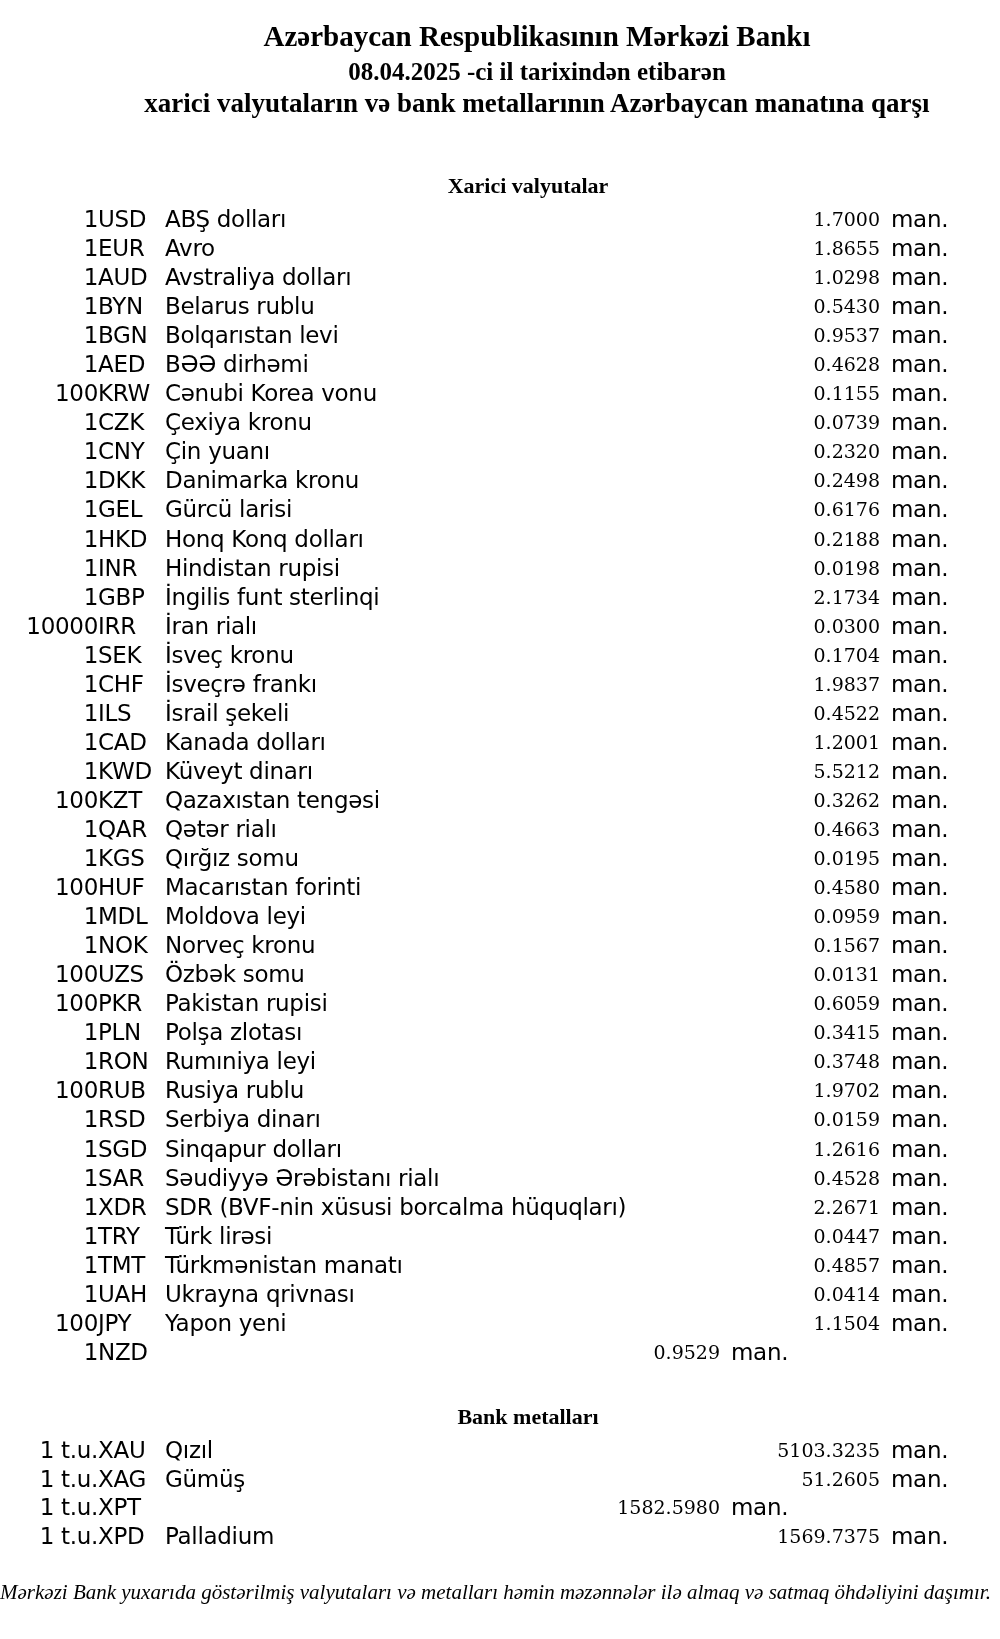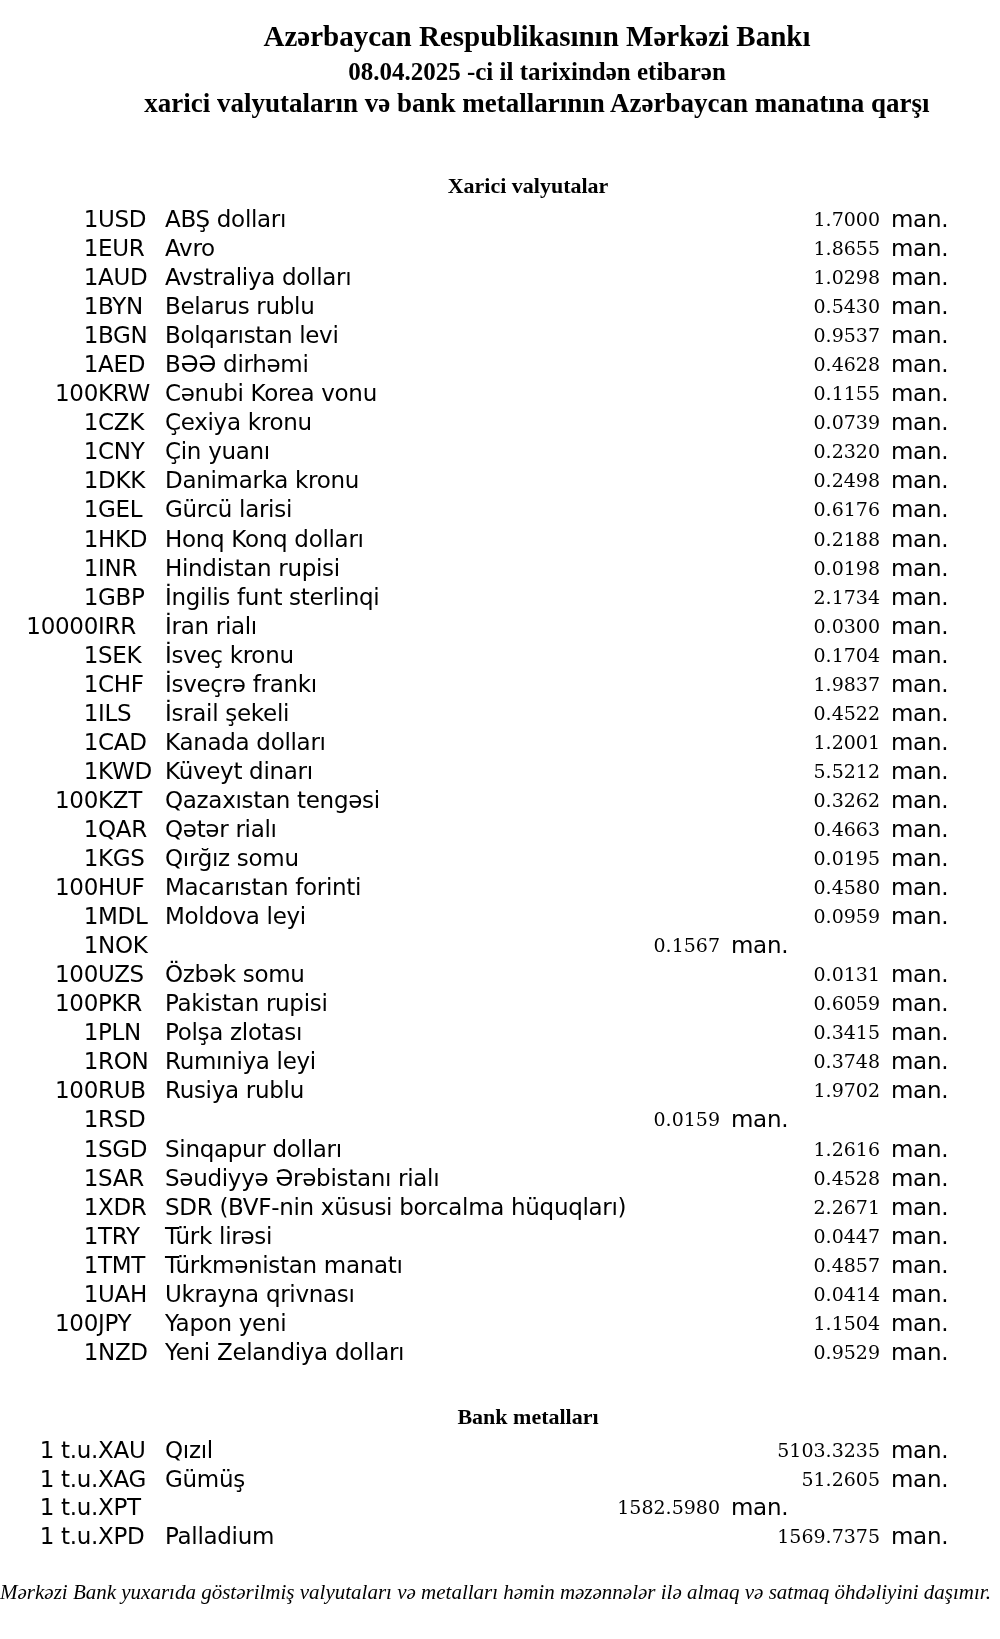--- a/index.html
+++ b/index.html
@@ -259,20 +259,21 @@
       <div class="cell-amount">1</div>
       <div class="cell-code">MDL</div>
       <div class="cell-name">Moldova leyi</div>
       <div class="cell-rate">0.0959</div>
       <div class="cell-unit">man.</div>
     </div>
 
     <div class="row">
       <div class="cell-amount">1</div>
       <div class="cell-code">NOK</div>
+      <div class="cell-name">Norveç kronu</div>
       <div class="cell-rate">0.1567</div>
       <div class="cell-unit">man.</div>
     </div>
 
     <div class="row">
       <div class="cell-amount">100</div>
       <div class="cell-code">UZS</div>
       <div class="cell-name">Özbək somu</div>
       <div class="cell-rate">0.0131</div>
       <div class="cell-unit">man.</div>
@@ -306,20 +307,21 @@
       <div class="cell-amount">100</div>
       <div class="cell-code">RUB</div>
       <div class="cell-name">Rusiya rublu</div>
       <div class="cell-rate">1.9702</div>
       <div class="cell-unit">man.</div>
     </div>
 
     <div class="row">
       <div class="cell-amount">1</div>
       <div class="cell-code">RSD</div>
+      <div class="cell-name">Serbiya dinarı</div>
       <div class="cell-rate">0.0159</div>
       <div class="cell-unit">man.</div>
     </div>
 
     <div class="row">
       <div class="cell-amount">1</div>
       <div class="cell-code">SGD</div>
       <div class="cell-name">Sinqapur dolları</div>
       <div class="cell-rate">1.2616</div>
       <div class="cell-unit">man.</div>
@@ -369,21 +371,20 @@
       <div class="cell-amount">100</div>
       <div class="cell-code">JPY</div>
       <div class="cell-name">Yapon yeni</div>
       <div class="cell-rate">1.1504</div>
       <div class="cell-unit">man.</div>
     </div>
 
     <div class="row">
       <div class="cell-amount">1</div>
       <div class="cell-code">NZD</div>
-      <div class="cell-name">Yeni Zelandiya dolları</div>
       <div class="cell-rate">0.9529</div>
       <div class="cell-unit">man.</div>
     </div>
   </div>
 
 <div id="metals-heading" class="section-heading">Bank metalları</div>
 
 <div id="metals-table" class="rate-table">
 
     <div class="row">

